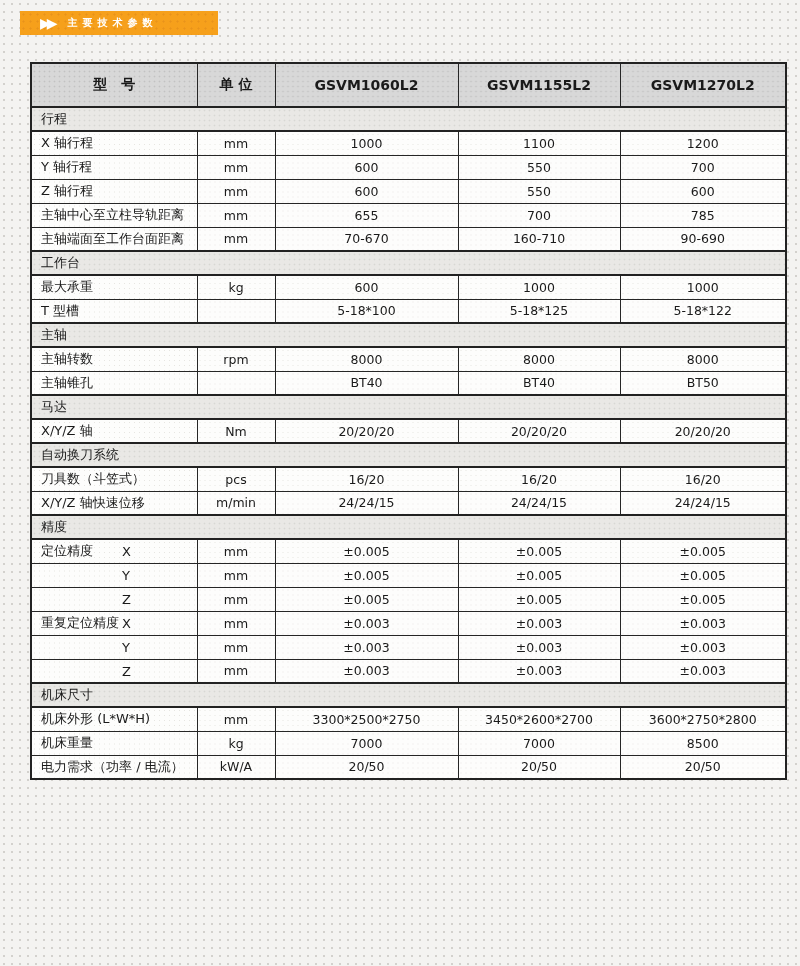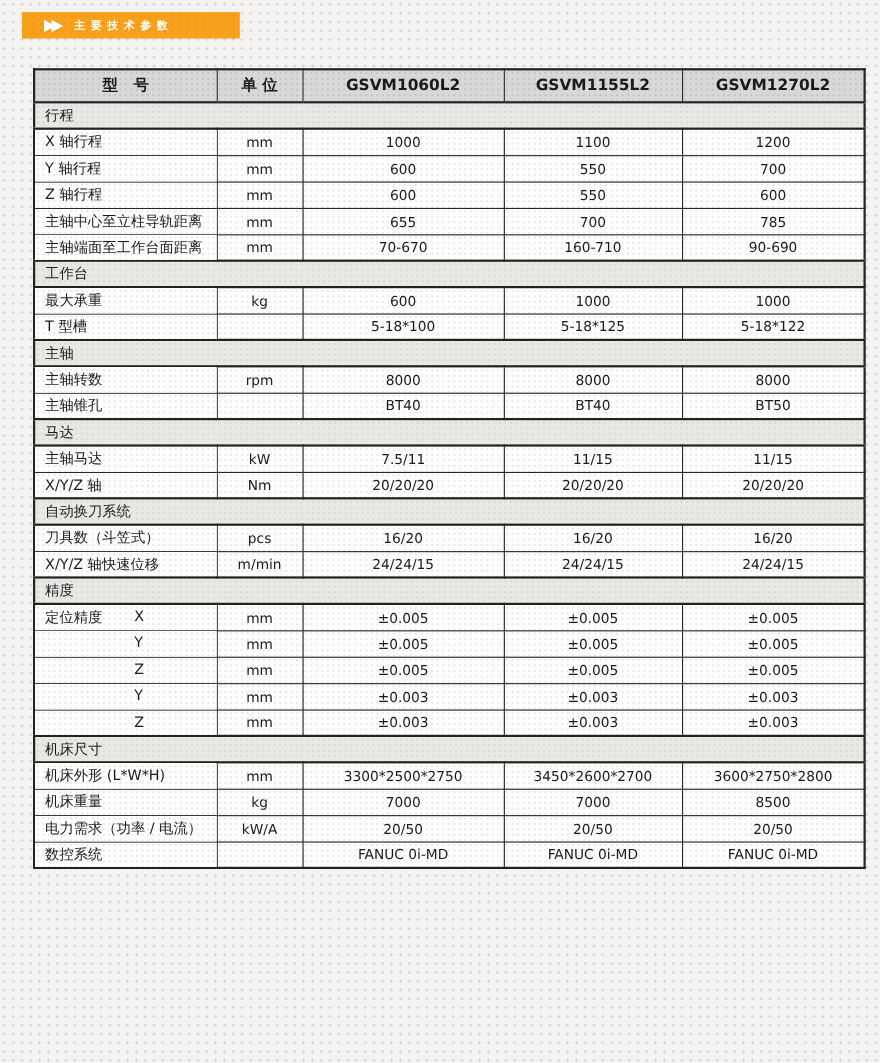--- a/index.html
+++ b/index.html
@@ -54,21 +54,21 @@
     table-layout: fixed;
     border: 2px solid #222222;
   }
   .spec-table th, .spec-table td {
     border: 1px solid #262626;
     font-size: 13px;
     overflow: hidden;
     white-space: nowrap;
   }
   .spec-table th {
-    height: 30px;
+    height: 44px;
     font-size: 14px;
     font-weight: bold;
     text-align: center;
     background-color: #d8d8d8;
     background-image: radial-gradient(circle, #c2c2c2 0.8px, transparent 1.1px);
     background-size: 5px 5px;
     border-bottom: 2px solid #222222;
   }
   .spec-table td { height: 24px; }
   tr.section-row td {
@@ -199,27 +199,20 @@
           <td class="cell-label"><span>主轴锥孔</span></td>
           <td class="cell-unit"></td>
           <td class="cell-val">BT40</td>
           <td class="cell-val">BT40</td>
           <td class="cell-val">BT50</td>
         </tr>
         <tr class="section-row">
           <td colspan="5">马达</td>
         </tr>
         <tr>
-          <td class="cell-label"><span>主轴马达</span></td>
-          <td class="cell-unit">kW</td>
-          <td class="cell-val">7.5/11</td>
-          <td class="cell-val">11/15</td>
-          <td class="cell-val">11/15</td>
-        </tr>
-        <tr>
           <td class="cell-label"><span>X/Y/Z 轴</span></td>
           <td class="cell-unit">Nm</td>
           <td class="cell-val">20/20/20</td>
           <td class="cell-val">20/20/20</td>
           <td class="cell-val">20/20/20</td>
         </tr>
         <tr class="section-row">
           <td colspan="5">自动换刀系统</td>
         </tr>
         <tr>
@@ -254,20 +247,27 @@
           <td class="cell-val">±0.005</td>
         </tr>
         <tr>
           <td class="cell-label"><span></span><span class="axis">Z</span></td>
           <td class="cell-unit">mm</td>
           <td class="cell-val">±0.005</td>
           <td class="cell-val">±0.005</td>
           <td class="cell-val">±0.005</td>
         </tr>
         <tr>
+          <td class="cell-label"><span>重复定位精度</span><span class="axis">X</span></td>
+          <td class="cell-unit">mm</td>
+          <td class="cell-val">±0.003</td>
+          <td class="cell-val">±0.003</td>
+          <td class="cell-val">±0.003</td>
+        </tr>
+        <tr>
           <td class="cell-label"><span></span><span class="axis">Y</span></td>
           <td class="cell-unit">mm</td>
           <td class="cell-val">±0.003</td>
           <td class="cell-val">±0.003</td>
           <td class="cell-val">±0.003</td>
         </tr>
         <tr>
           <td class="cell-label"><span></span><span class="axis">Z</span></td>
           <td class="cell-unit">mm</td>
           <td class="cell-val">±0.003</td>
@@ -291,23 +291,16 @@
           <td class="cell-val">7000</td>
           <td class="cell-val">8500</td>
         </tr>
         <tr>
           <td class="cell-label"><span>电力需求（功率 / 电流）</span></td>
           <td class="cell-unit">kW/A</td>
           <td class="cell-val">20/50</td>
           <td class="cell-val">20/50</td>
           <td class="cell-val">20/50</td>
         </tr>
-        <tr>
-          <td class="cell-label"><span>数控系统</span></td>
-          <td class="cell-unit"></td>
-          <td class="cell-val">FANUC 0i-MD</td>
-          <td class="cell-val">FANUC 0i-MD</td>
-          <td class="cell-val">FANUC 0i-MD</td>
-        </tr>
       </tbody>
   </table>
 
 </div>
 
 </body></html>

